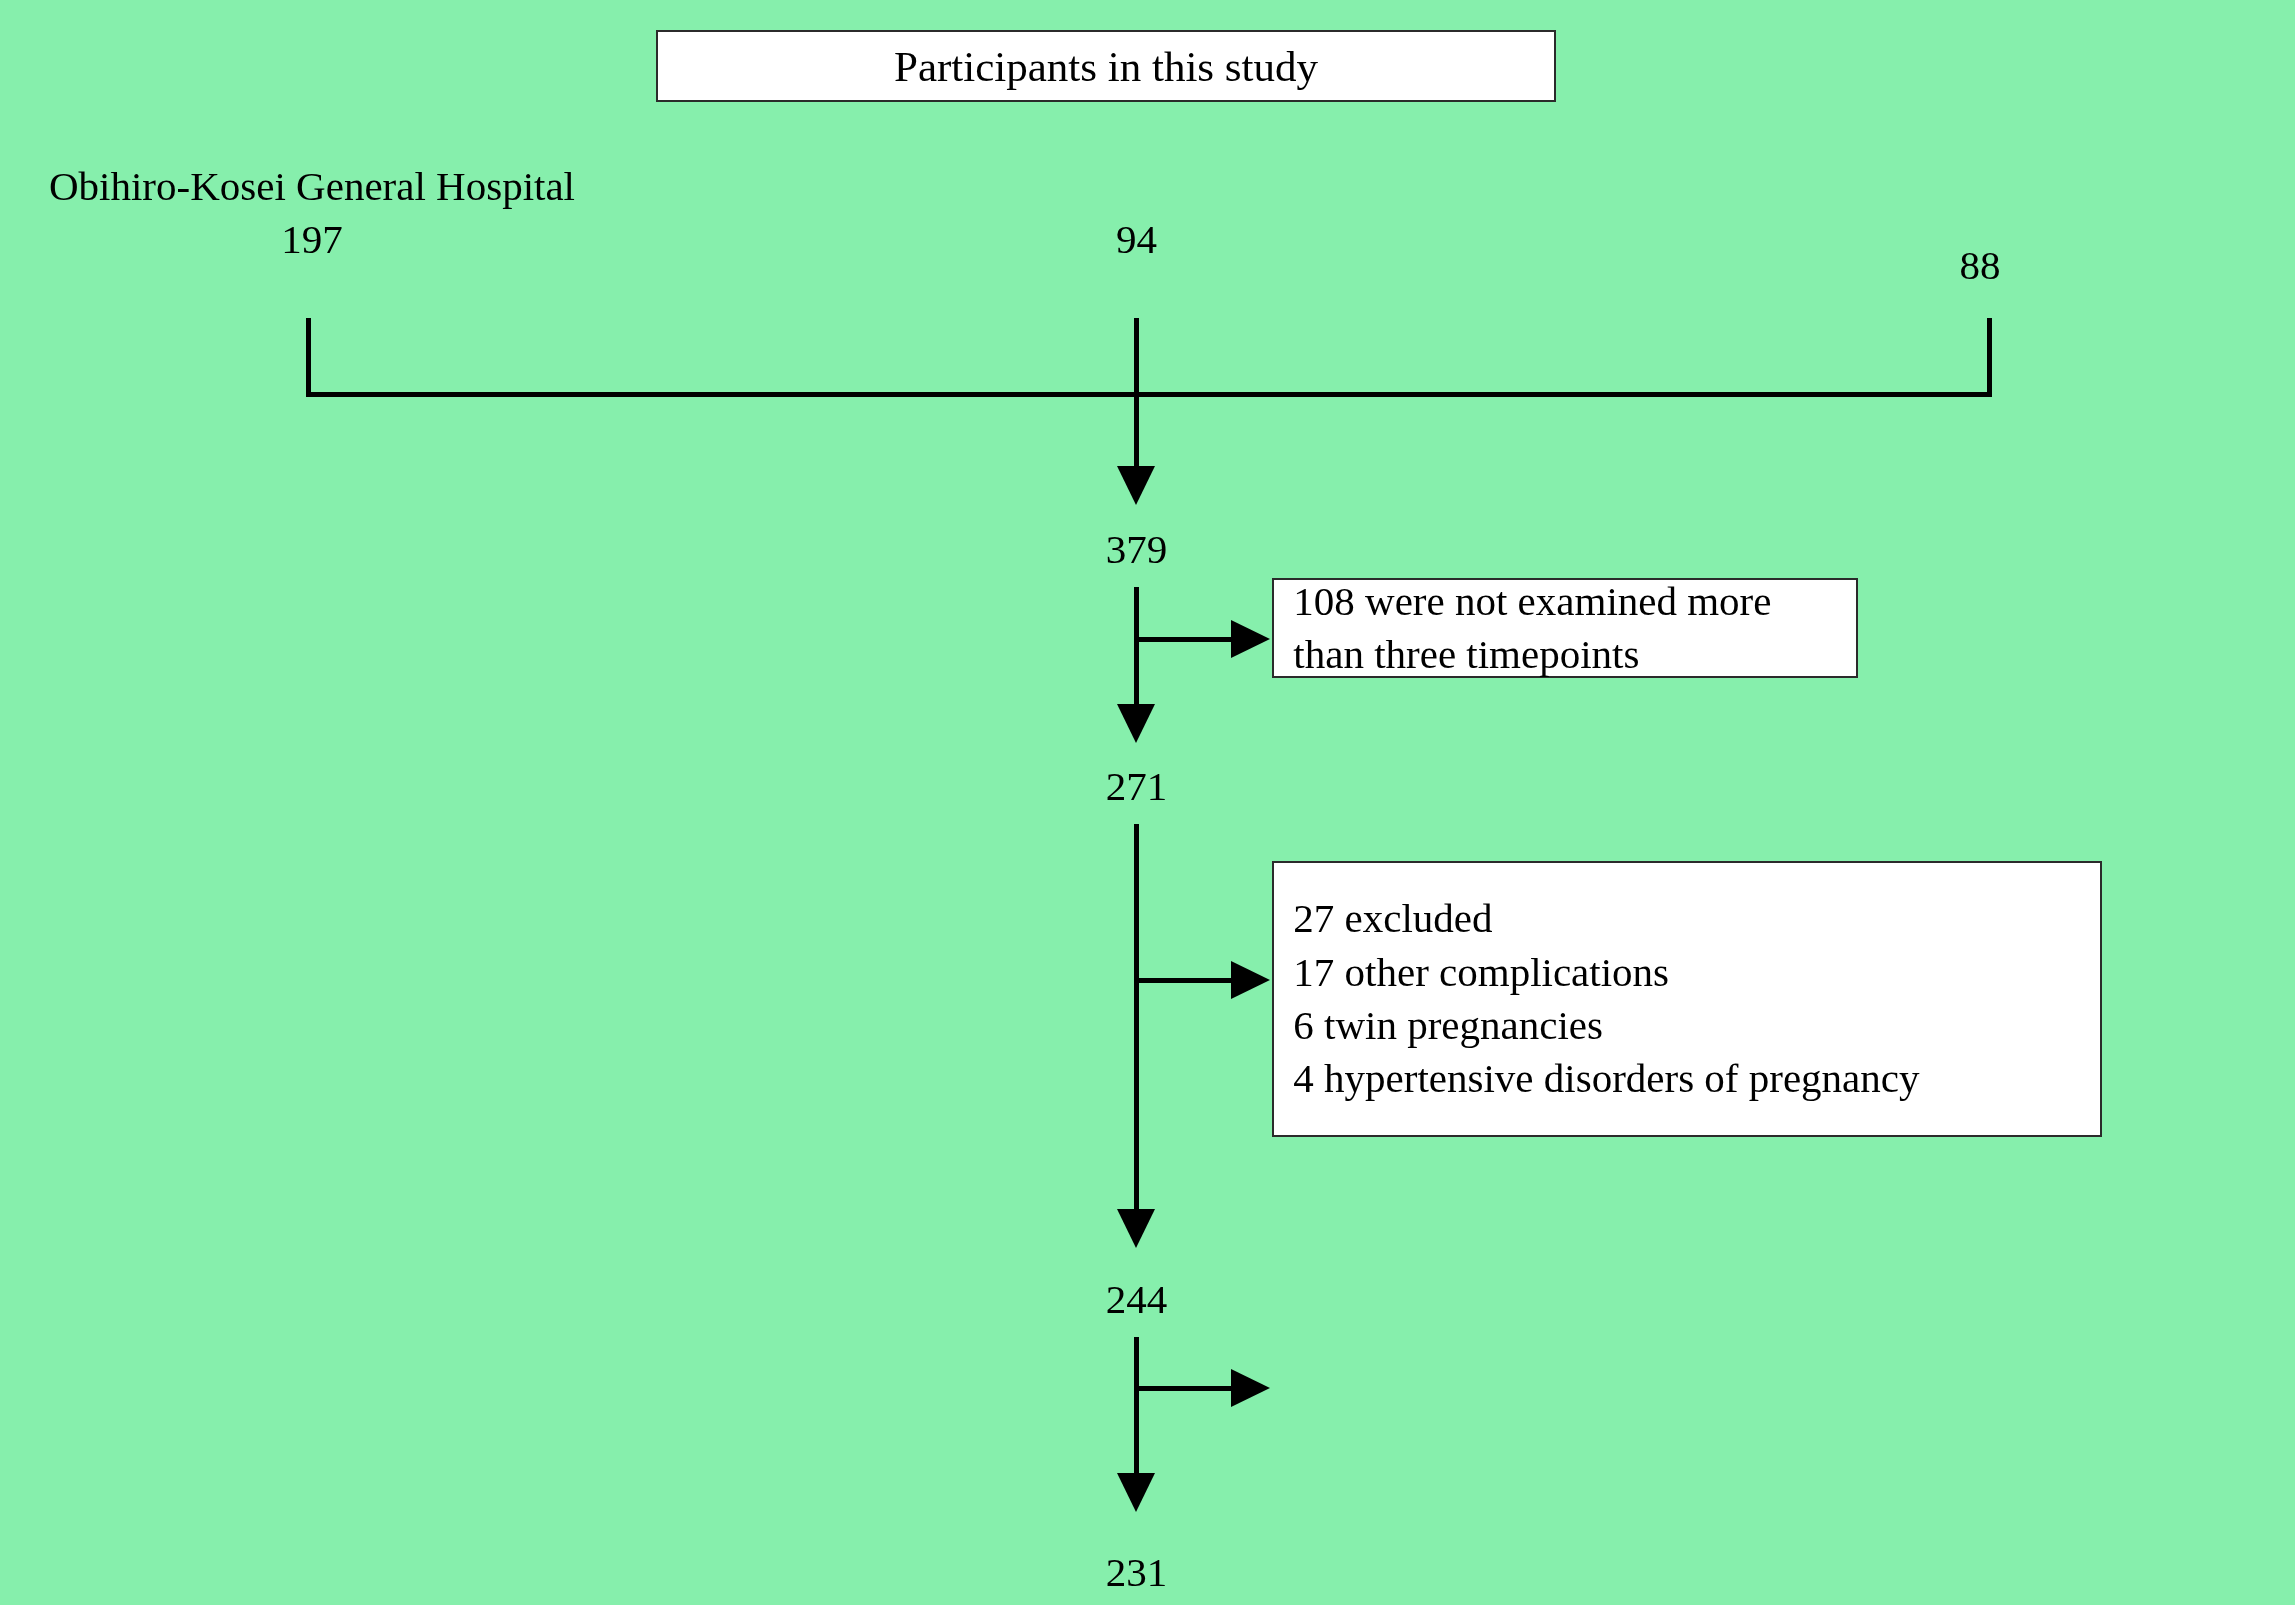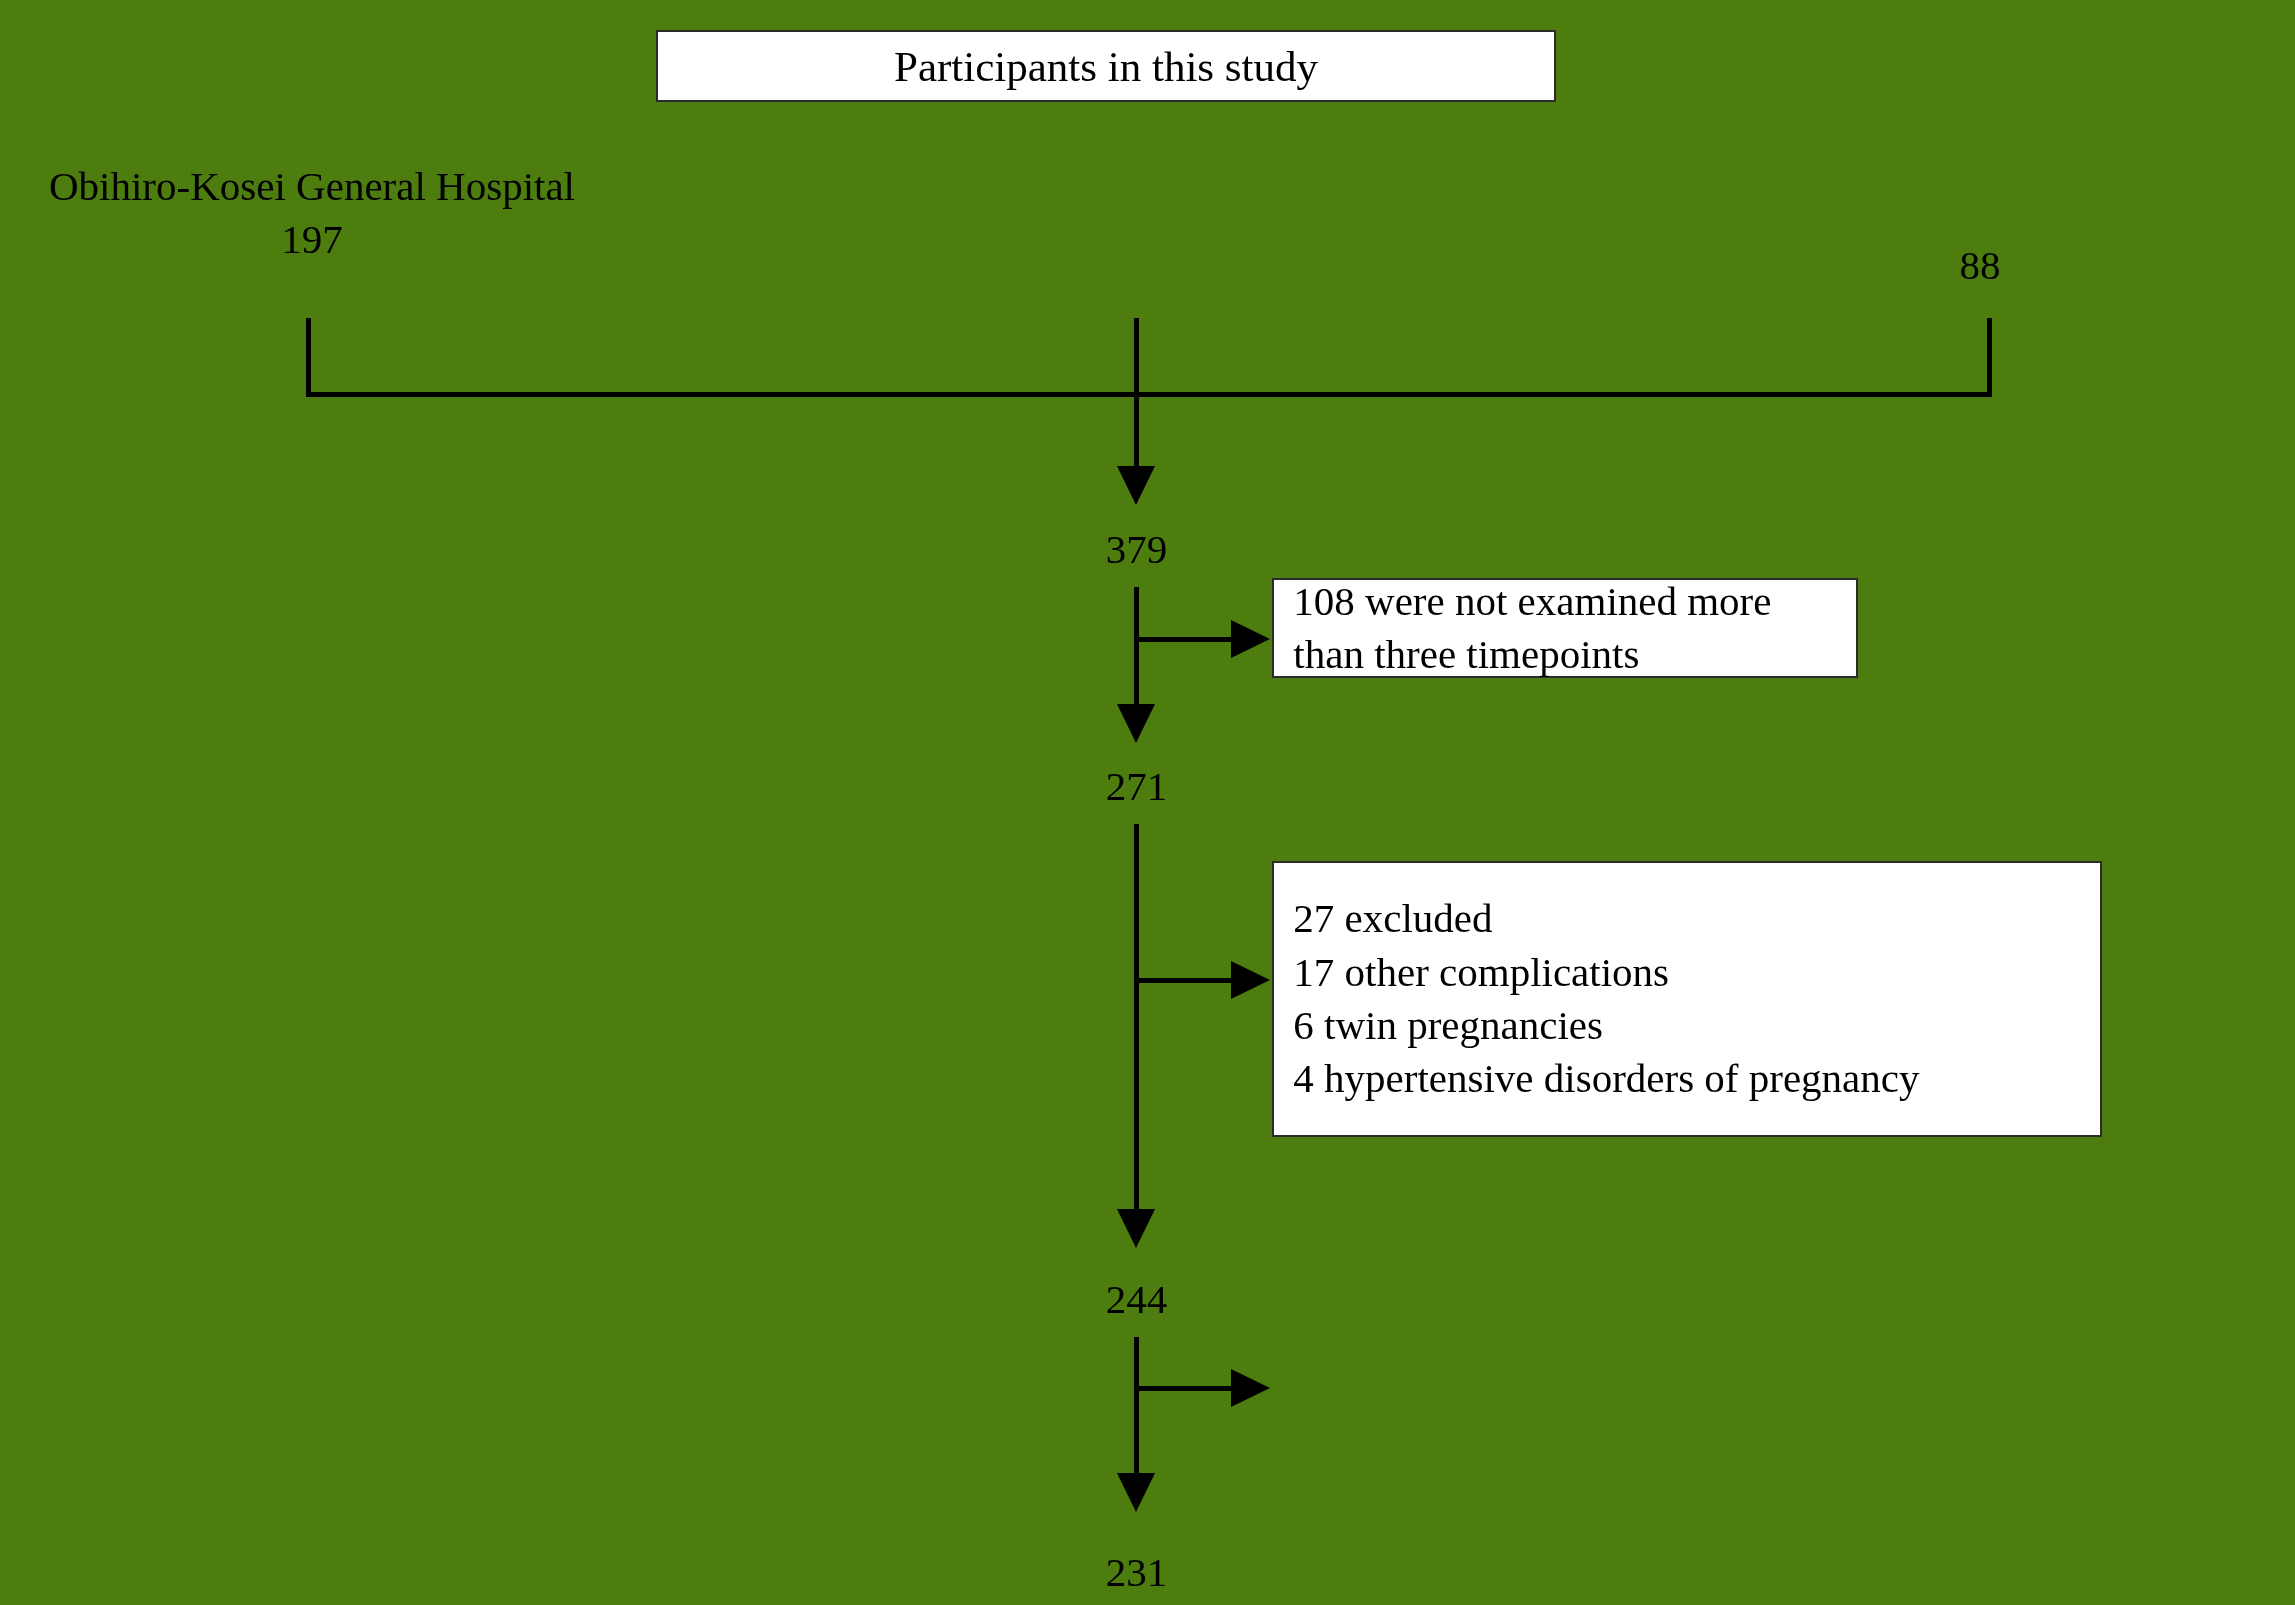--- a/index.html
+++ b/index.html
@@ -9,21 +9,21 @@
     background: #ffffff;
   }
   body {
     font-family: "Liberation Serif", "DejaVu Serif", serif;
     color: #000000;
   }
   #flow-root {
     position: relative;
     width: 2295px;
     height: 1606px;
-    background: #4d7c0f;
+    background: #86efac;
     overflow: hidden;
   }
 
   
   .node-box {
     position: absolute;
     box-sizing: border-box;
     border: 2.2px solid #2b2b2b;
     background: #ffffff;
     display: flex;
@@ -92,20 +92,21 @@
 
 <div id="flow-root">
 
   <div class="node-box center-text" style="left:656px; top:30px; width:900px; height:72px;">
     <span class="title-text">Participants in this study</span>
   </div>
 
   <div class="site-label" style="left:0px; top:160px; width:624px;">Obihiro-Kosei General Hospital</div>
   <div class="count-label" style="left:0px; top:219px; width:624px;">197</div>
 
+  <div class="count-label" style="left:743px; top:219px; width:787px;">94</div>
 
   <div class="count-label" style="left:1664px; top:245px; width:632px;">88</div>
 
   <div class="vline" style="left:306px; top:318px; height:78px;"></div>
   <div class="vline" style="left:1134px; top:318px; height:78px;"></div>
   <div class="vline" style="left:1987px; top:318px; height:78px;"></div>
   <div class="hline" style="left:306px; top:392px; width:1686px;"></div>
 
   <div class="vline" style="left:1134px; top:392px; height:82px;"></div>
   <div class="arrow-down" style="left:1117px; top:466px;"></div>

